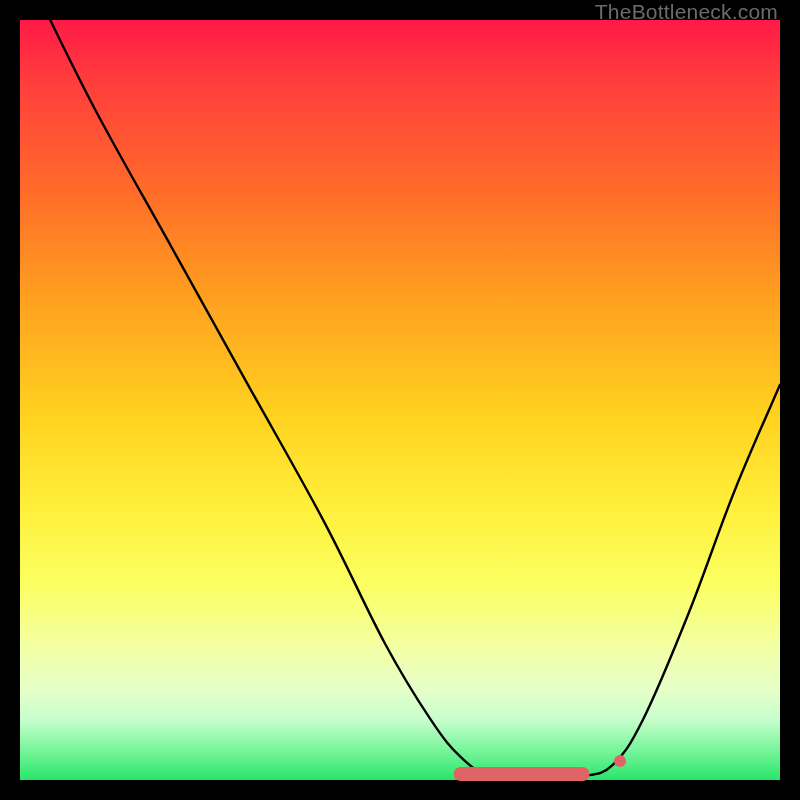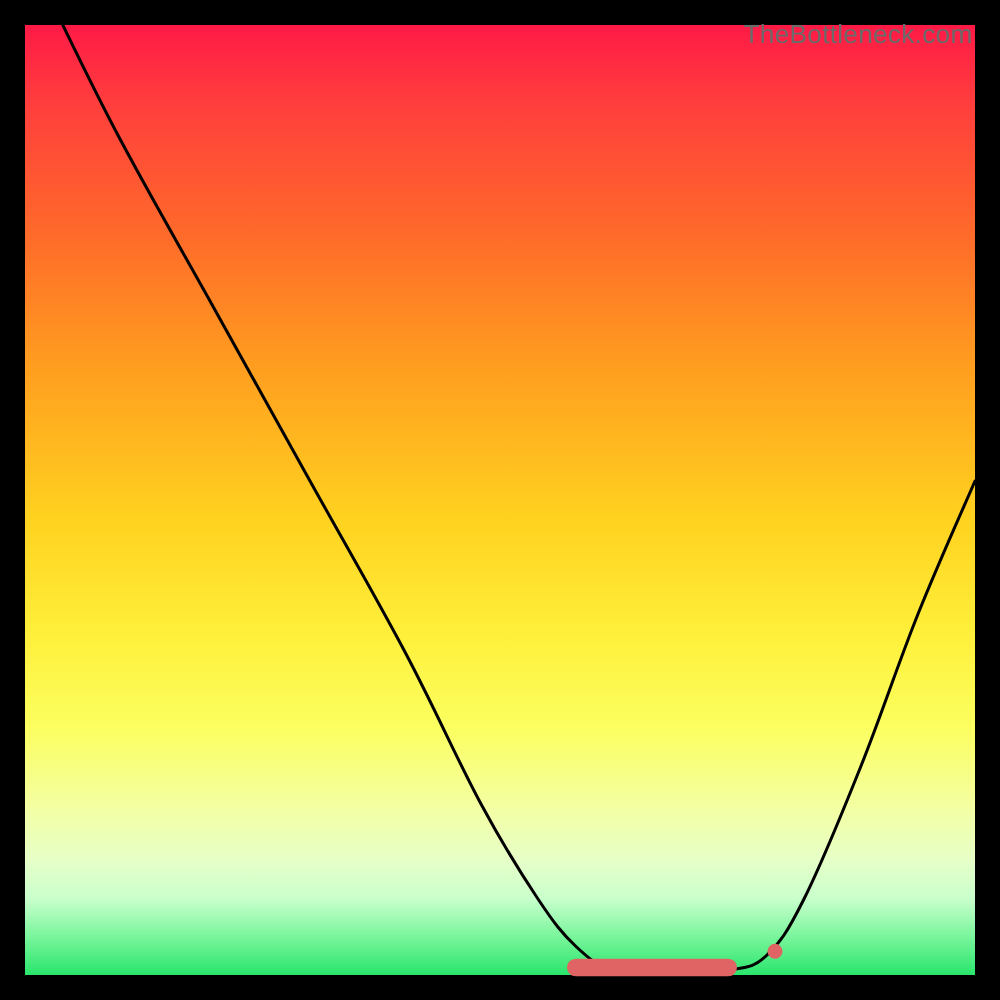--- a/index.html
+++ b/index.html
@@ -33,21 +33,20 @@
   }
   .watermark {
     position: absolute;
     top: 0px;
     right: 22px;
     font-size: 21px;
     font-weight: 500;
     letter-spacing: 0.2px;
     color: #6b6b6b;
     z-index: 5;
-    margin-top: 16px;
   }
   svg.curve {
     position: absolute;
     left: 20px;
     top: 20px;
     width: 760px;
     height: 760px;
     z-index: 3;
   }
   .blob-wrap {

